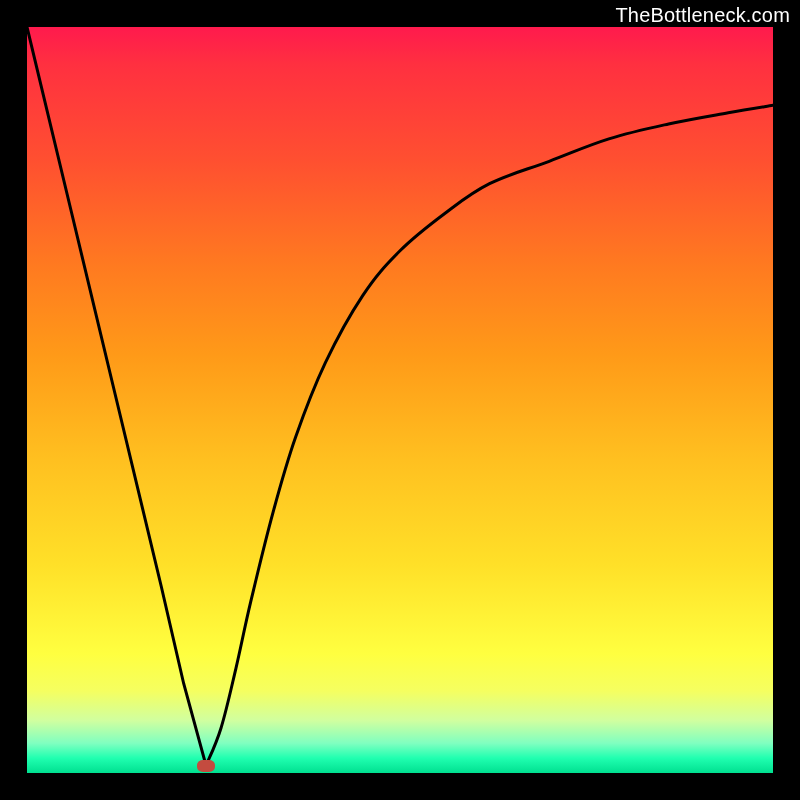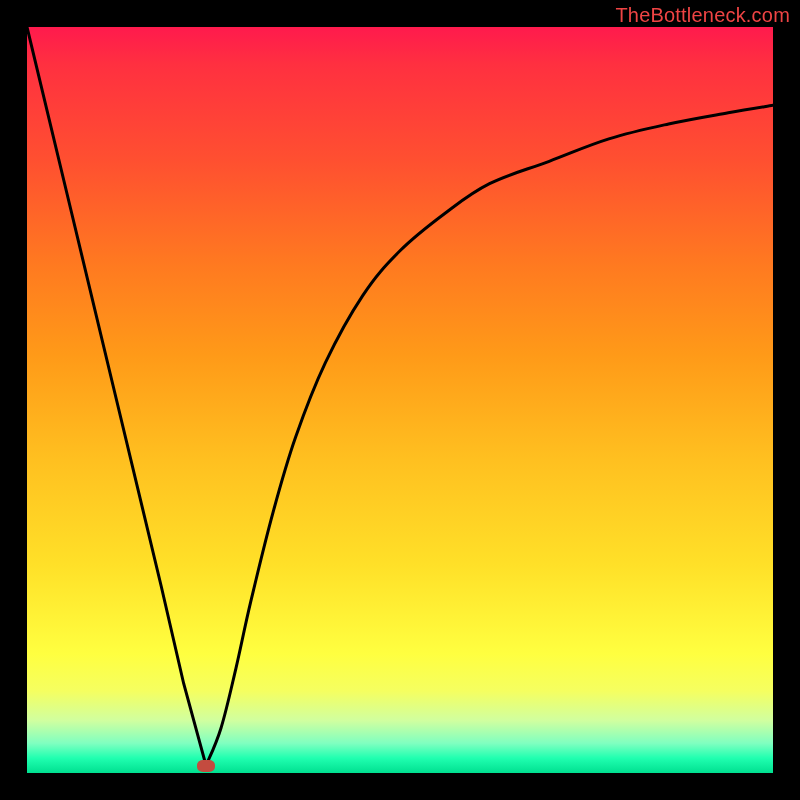--- a/index.html
+++ b/index.html
@@ -63,21 +63,21 @@
     background: #c44b3f;
     border-radius: 6px / 5px;
     transform: translate(-50%, -50%);
   }
   .watermark {
     position: absolute;
     top: 4px;
     right: 10px;
     font-family: Arial, Helvetica, sans-serif;
     font-size: 20px;
-    color: #ef4444;
+    color: #ffffff;
     letter-spacing: 0.2px;
   }
 </style>
 </head>
 <body>
 
 <div class="frame">
 
   <div class="plot-area">
     <div class="gradient"></div>

